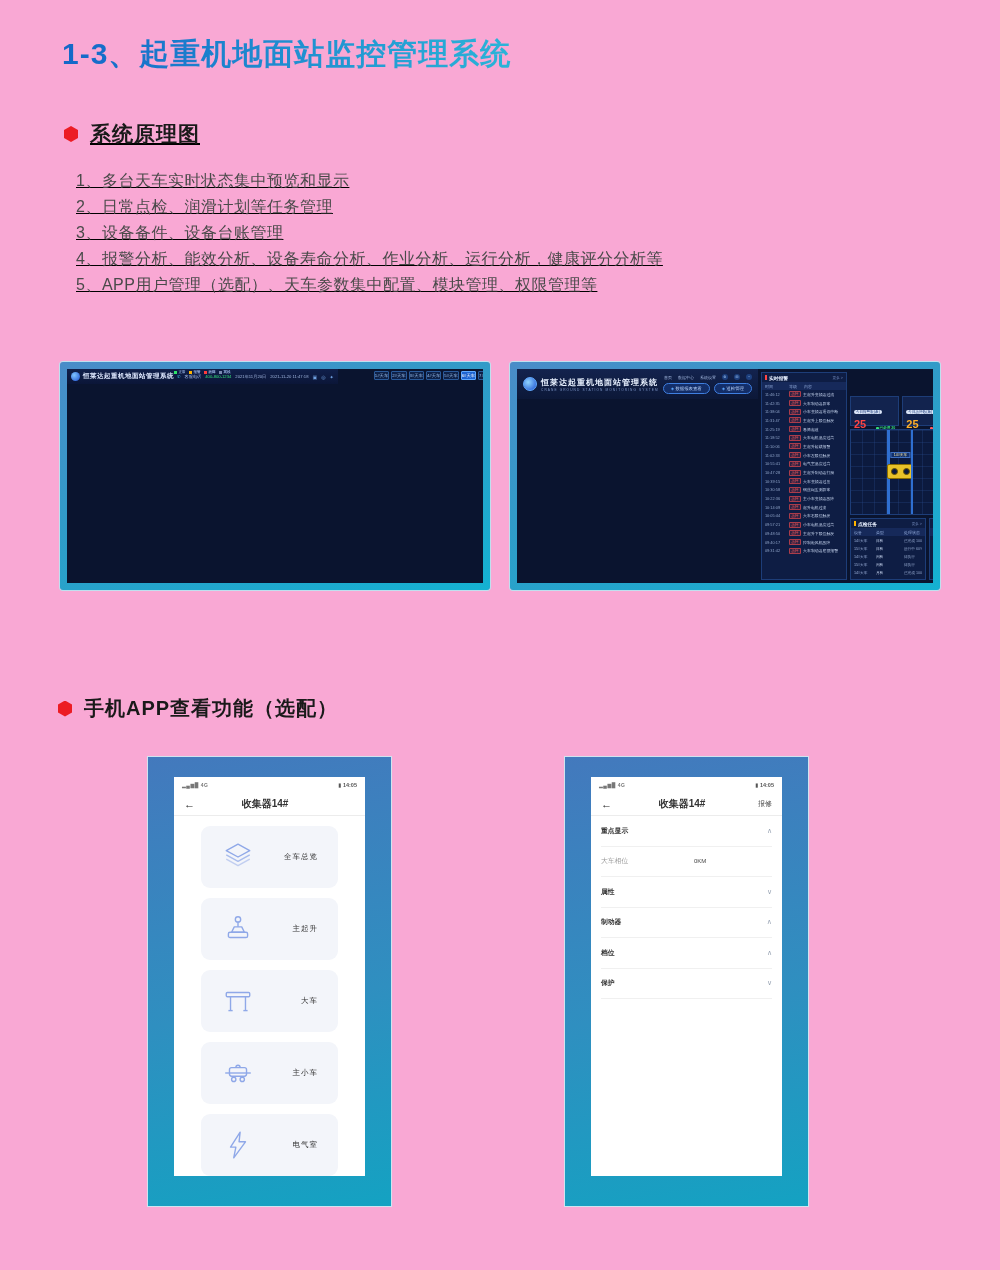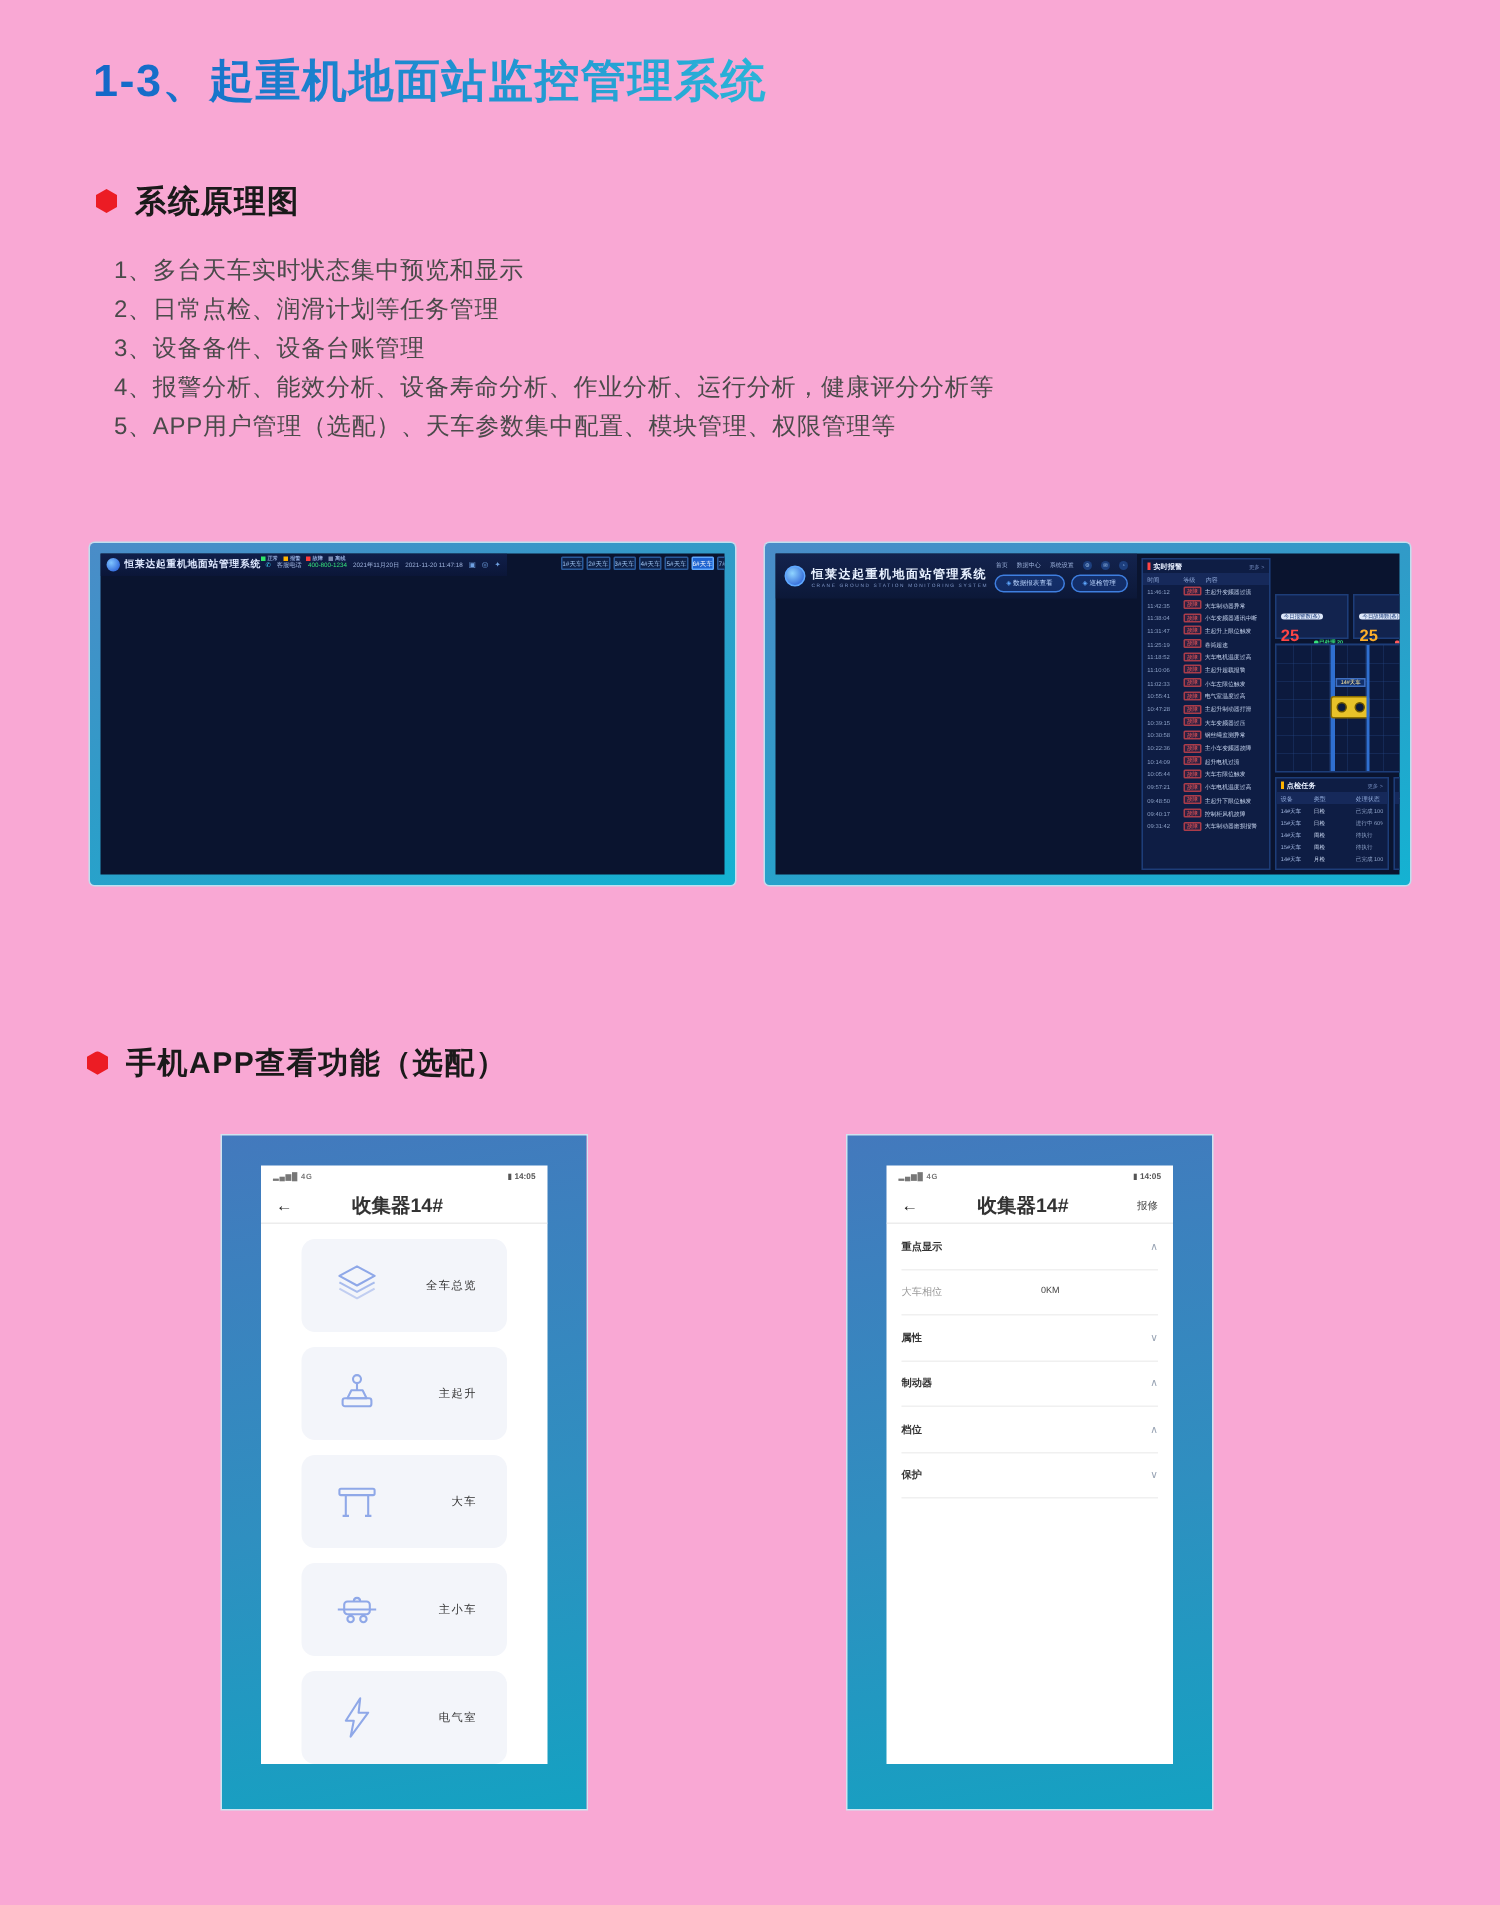--- a/index.html
+++ b/index.html
@@ -9,21 +9,21 @@
 
   
   .doc-title { position:absolute; left:62px; top:34px; font-size:30px; font-weight:bold;
     background:linear-gradient(90deg,#1467c8,#2ab4d8); -webkit-background-clip:text; background-clip:text;
     color:transparent; letter-spacing:1px; }
   .sec-head { position:absolute; display:flex; align-items:center; gap:12px; }
   .sec-head .hex { width:14px; height:16px; background:#ec1c24;
     clip-path:polygon(50% 0,100% 25%,100% 75%,50% 100%,0 75%,0 25%); }
   .sec-head .txt { font-size:21px; font-weight:bold; color:#1a1a1a; letter-spacing:1px; }
   .sec-head.big .txt { font-size:20px; }
-  .features { position:absolute; left:76px; top:168px; }
+  .features { position:absolute; left:76px; top:168px;text-decoration:underline; }
   .features div { font-size:16px; color:#4a4a4a; line-height:26px; letter-spacing:.5px; }
 
   
   .shot { position:absolute; padding:7px; border-radius:3px;
     background:linear-gradient(160deg,#4a8cc8 0%,#2f9cc8 45%,#14b2d2 100%);
     box-shadow:0 0 0 1px #bfe0ef; }
   .screen { width:100%; height:100%; background:#0a142f; overflow:hidden; display:flex; flex-direction:row; }
 
   
   .dl-top { position:relative; height:15px; display:flex; align-items:center; padding:0 4px; gap:3px;
@@ -152,42 +152,42 @@
 
   
   .phone { position:absolute; width:243px; height:449px; padding:20px 26px 30px;
     background:linear-gradient(170deg,#4379bd 0%,#2f8fc0 55%,#14a2c2 100%); box-shadow:0 0 0 1px #cfe4f0; }
   .p-screen { width:100%; height:100%; background:#fff; display:flex; flex-direction:column; overflow:hidden; }
   .sbar { height:15px; flex:none; display:flex; align-items:center; justify-content:space-between; padding:0 8px; }
   .sbar .l { font-size:5px; color:#777; letter-spacing:.5px; }
   .sbar .r { font-size:5.5px; color:#555; }
   .pnav { height:24px; flex:none; display:flex; align-items:center; padding:0 10px; border-bottom:1px solid #ececec; }
   .pnav .back { font-size:11px; color:#222; font-weight:bold; }
-  .pnav .ttl { flex:1; text-align:center; font-size:13px; font-weight:bold; color:#333; }
+  .pnav .ttl { flex:1; text-align:center; font-size:10px; font-weight:bold; color:#333; }
   .pnav .act { font-size:7px; color:#444; width:20px; text-align:right; }
   .pnav .sp { width:20px; }
   .cards { padding:10px 27px; display:flex; flex-direction:column; gap:10px; }
   .card { height:62px; background:#f3f5fa; border-radius:9px; display:flex; align-items:center; padding:0 20px; justify-content:space-between; }
   .card .lb { font-size:7.5px; color:#333; letter-spacing:1px; }
   .card svg { width:34px; height:32px; }
   .prows { padding:0 10px; overflow:hidden; flex:1; }
   .prow { display:flex; align-items:center; justify-content:space-between; height:30.5px; border-bottom:1px solid #f0f0f0; }
   .prow .lb { font-size:6.8px; color:#999; }
   .prow.sec .lb { color:#333; font-weight:bold; }
   .prow .chev { font-size:7px; color:#9aa5b5; }
   .prow .val { font-size:6px; color:#444; }
 </style>
 </head>
 <body>
 
 <div class="page">
 
   <div class="doc-title">1-3、起重机地面站监控管理系统</div>
 
-  <div class="sec-head" style="left:64px; top:120px;">
+  <div class="sec-head" style="left:64px; top:120px;text-decoration:underline;">
     <span class="hex"></span>
     <span class="txt">系统原理图</span>
   </div>
 
   <div class="features">
 
   <div>1、多台天车实时状态集中预览和显示</div>
       <div>2、日常点检、润滑计划等任务管理</div>
       <div>3、设备备件、设备台账管理</div>
       <div>4、报警分析、能效分析、设备寿命分析、作业分析、运行分析，健康评分分析等</div>

